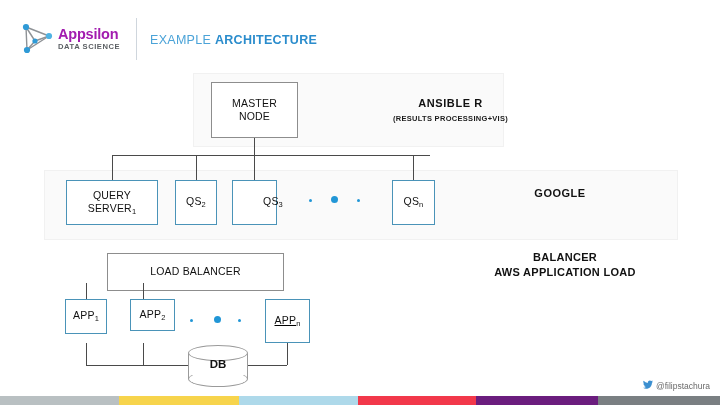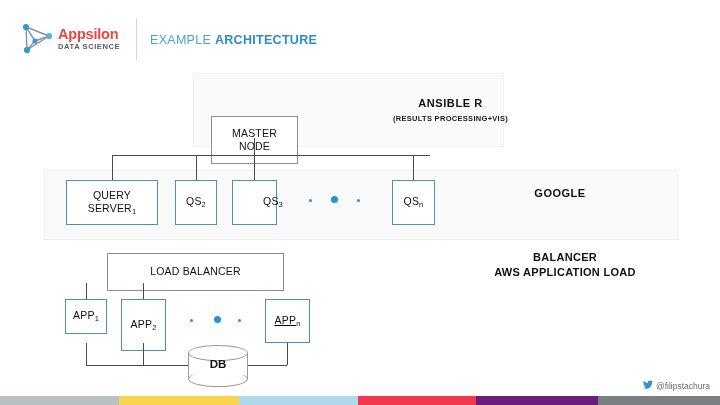--- a/index.html
+++ b/index.html
@@ -7,21 +7,21 @@
     width:720px;height:405px;background:#ffffff;overflow:hidden;
     font-family:"Liberation Sans","DejaVu Sans",sans-serif;
     position:relative;
   }
   .slide{position:absolute;inset:0;}
 
   
   .logo-wrap{position:absolute;left:18px;top:20px;width:118px;height:38px;display:flex;align-items:center;}
   .logo-mark{width:36px;height:34px;position:relative;flex:none;}
   .logo-text{margin-left:4px;line-height:1;}
-  .logo-name{font-size:14.5px;font-weight:bold;color:#ef4444;letter-spacing:-0.2px;}
+  .logo-name{font-size:14.5px;font-weight:bold;color:#a21caf;letter-spacing:-0.2px;}
   .logo-sub{font-size:7.6px;font-weight:bold;color:#5b5f63;letter-spacing:0.55px;margin-top:2px;}
 
   .header-divider{position:absolute;left:136px;top:18px;width:1px;height:42px;background:#cfd6dd;}
 
   .page-title{position:absolute;left:150px;top:33px;font-size:12.5px;letter-spacing:0.3px;white-space:nowrap;}
   .page-title .light{color:#4ba3d8;font-weight:400;}
   .page-title .bold{color:#2a8ccc;font-weight:bold;}
 
   
   .panel{position:absolute;background:#fafafa;border:1px solid #f1f1f1;}
@@ -29,28 +29,28 @@
   #panel-mid{left:44px;top:170px;width:632px;height:68px;}
 
   
   .box{position:absolute;background:#ffffff;box-sizing:border-box;
        display:flex;align-items:center;justify-content:center;text-align:center;}
   .box-gray{border:1px solid #8d8d8d;}
   .box-blue{border:1px solid #4a93b8;}
   .box-label{font-size:10.5px;color:#111;line-height:1.25;letter-spacing:0.2px;}
   .box-label .sub{font-size:7.5px;vertical-align:-2px;}
 
-  #box-master{left:211px;top:82px;width:87px;height:48px;margin-top:34px;}
+  #box-master{left:211px;top:82px;width:87px;height:56px;}
   #box-qs1{left:66px;top:180px;width:92px;height:45px;}
   #box-qs2{left:175px;top:180px;width:42px;height:45px;}
   #box-qs3{left:232px;top:180px;width:45px;height:45px;padding-left:37px;}
   #box-qsn{left:392px;top:180px;width:43px;height:45px;}
   #box-lb{left:107px;top:253px;width:177px;height:38px;}
   #box-app1{left:65px;top:299px;width:42px;height:35px;}
-  #box-app2{left:121px;top:299px;width:45px;height:52px;}
+  #box-app2{left:130px;top:299px;width:45px;height:32px;}
   #box-appn{left:265px;top:299px;width:45px;height:44px;text-decoration:underline;}
 
   
   .ftext{position:absolute;text-align:center;color:#111;}
   #txt-ansible{left:318px;top:97px;width:265px;}
   #txt-ansible .t1{font-size:11px;font-weight:bold;letter-spacing:0.6px;}
   #txt-ansible .t2{font-size:7.5px;font-weight:bold;letter-spacing:0.3px;margin-top:5px;color:#1b1b1b;}
   #txt-google{left:460px;top:186px;width:200px;font-size:11px;font-weight:bold;letter-spacing:0.5px;line-height:1.45;}
   #txt-aws{left:440px;top:250px;width:250px;font-size:11px;font-weight:bold;letter-spacing:0.3px;line-height:1.4;}
 

